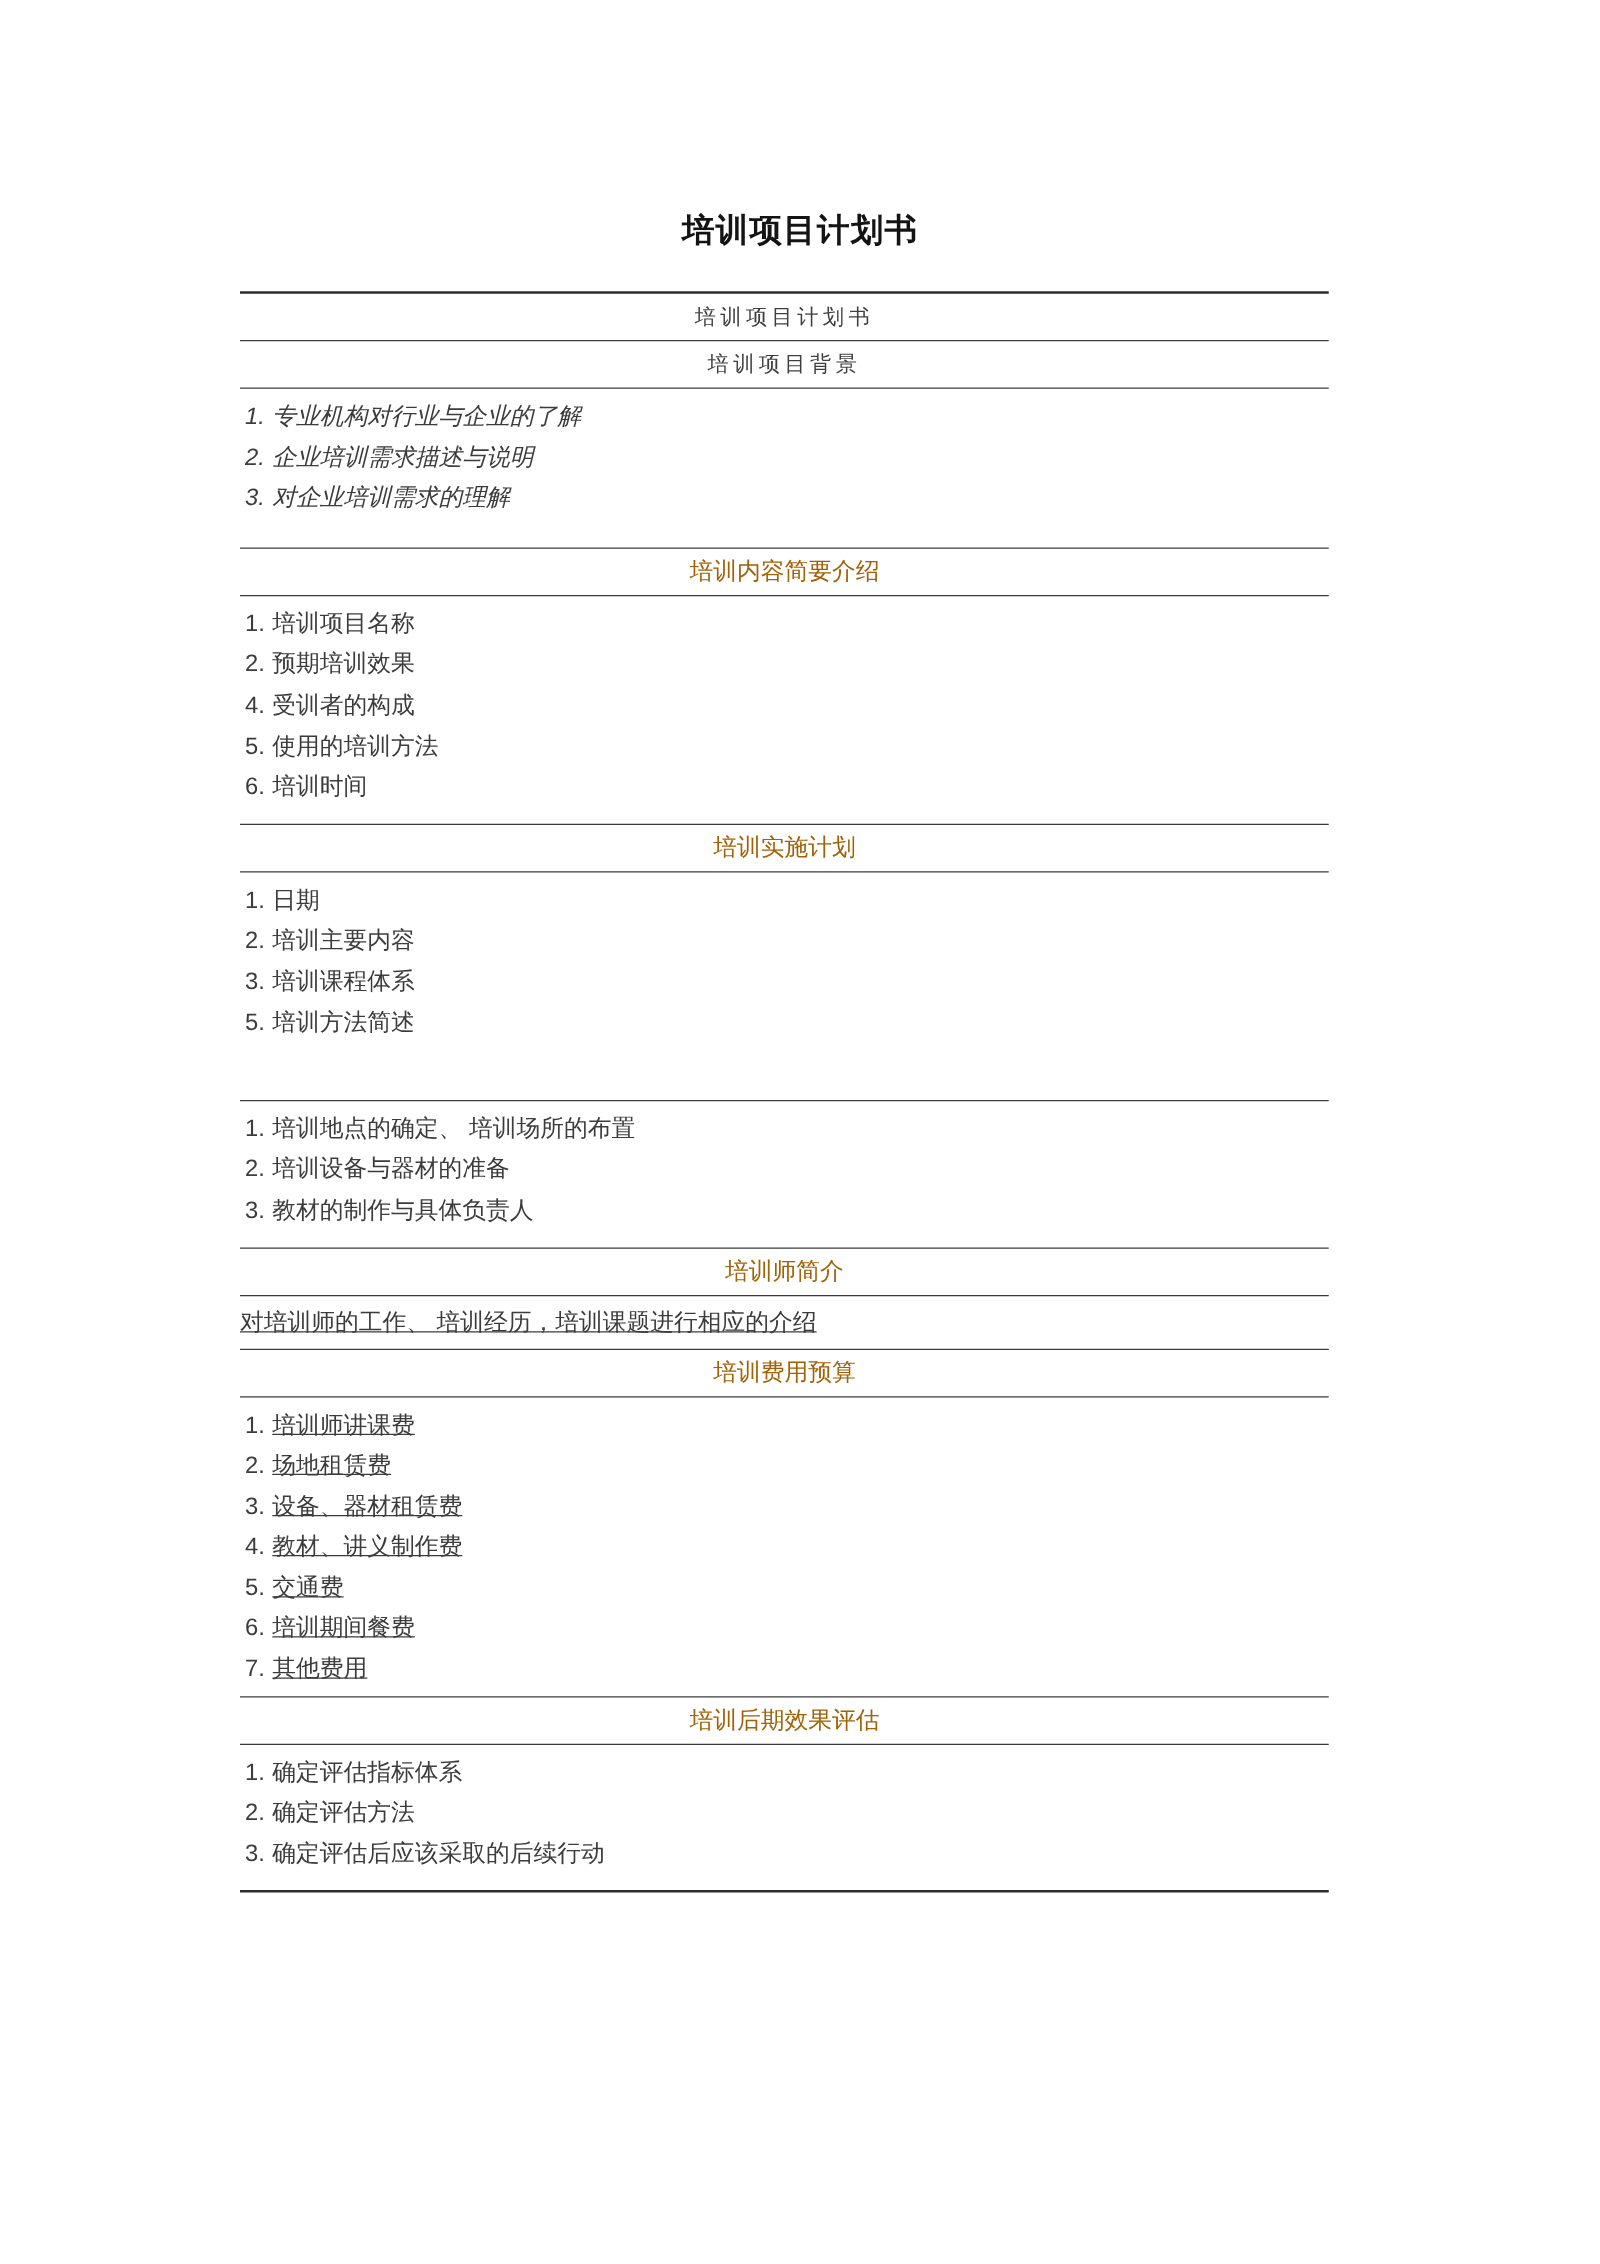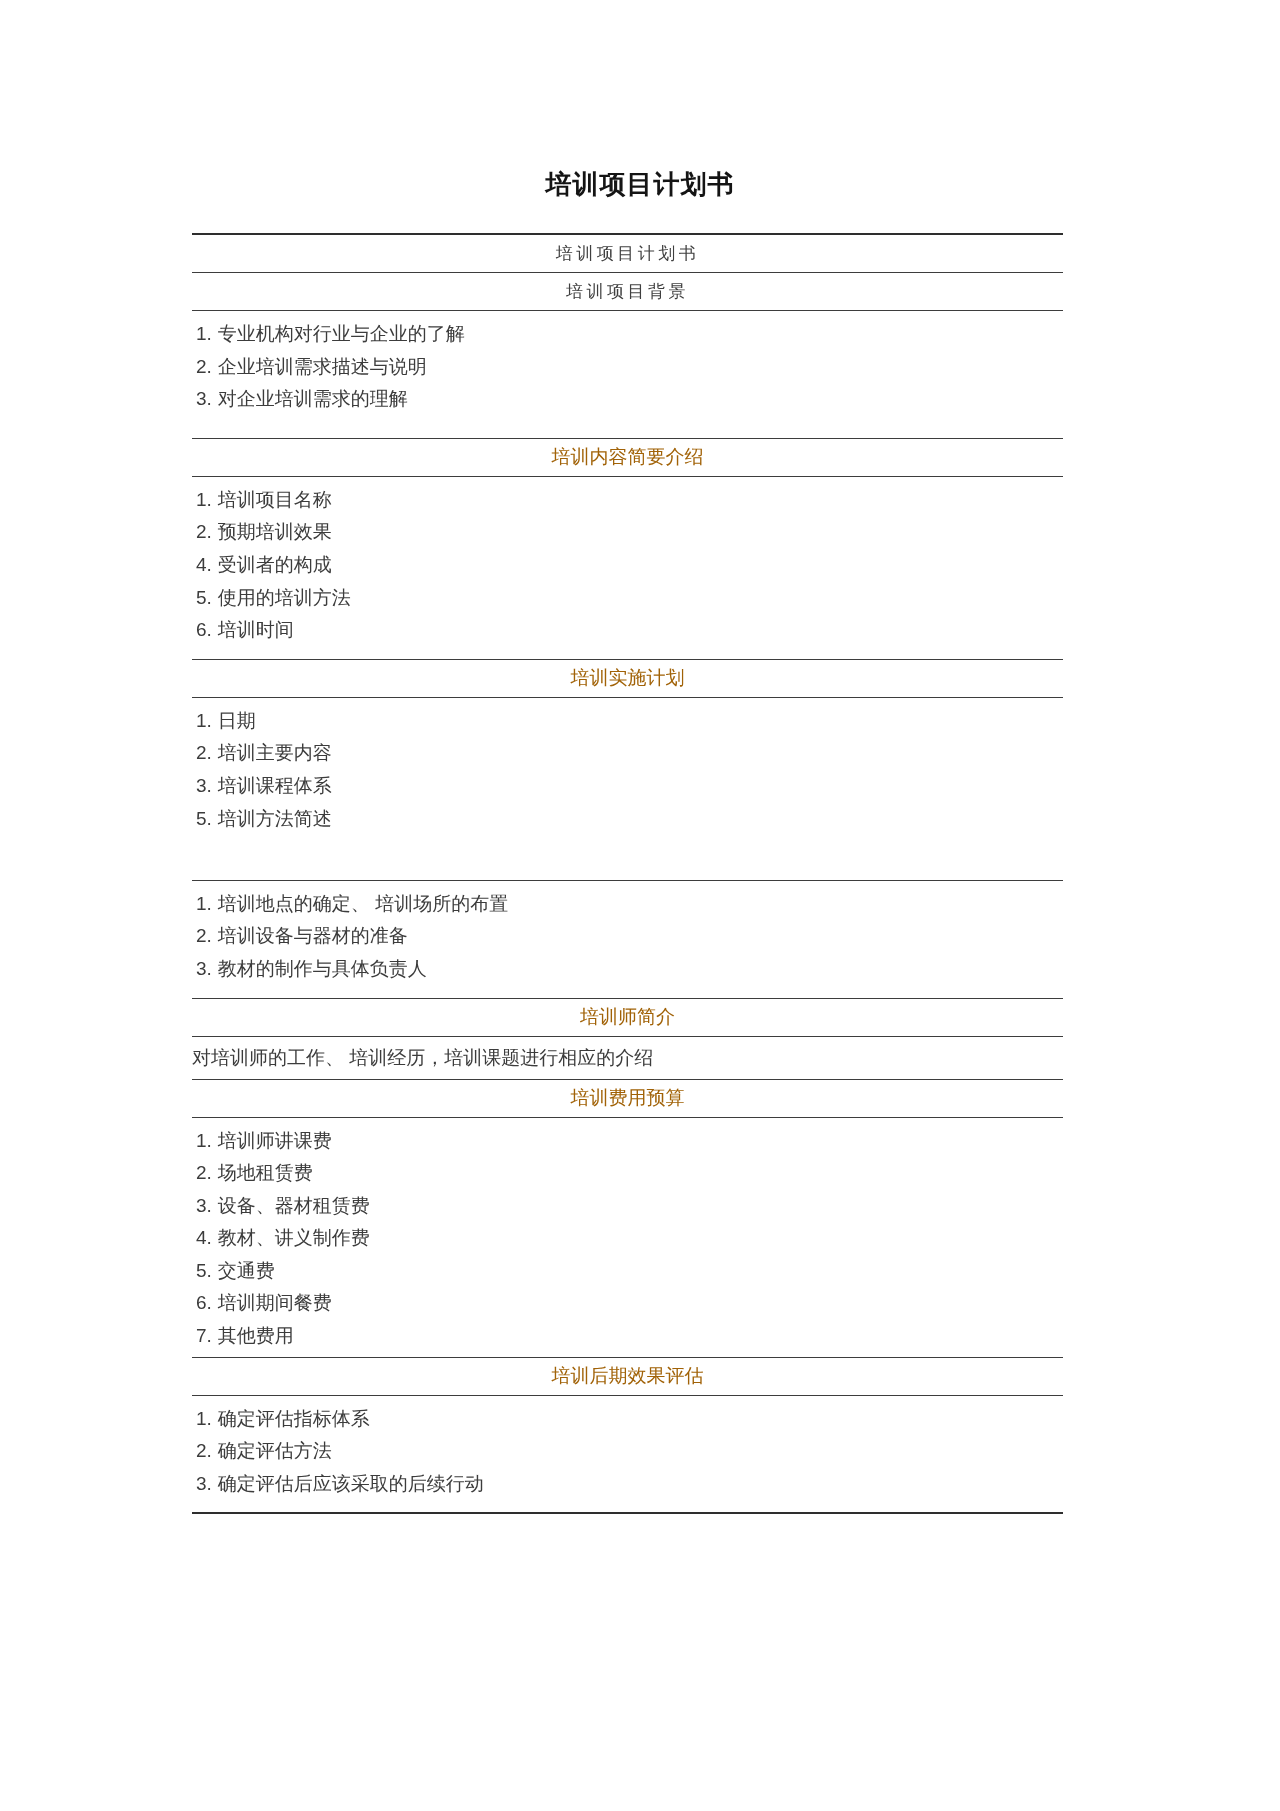--- a/index.html
+++ b/index.html
@@ -21,28 +21,28 @@
   .row + .row{border-top:1.4px solid #3d3d3d;}
   .head{
     height:37px;display:flex;align-items:center;justify-content:center;
   }
   .head.serif{
     font-family:"Liberation Serif","DejaVu Serif",serif;
     font-size:17px;letter-spacing:3.5px;color:#3f3f3f;
   }
   .head.sans{font-size:19px;color:#a16207;}
   .items{padding:7px 10px 12px 4px;}
-  .items.pad-xl{padding-bottom:22px;}
-  .items.pad-sm{padding-bottom:4px;}
+  .items.pad-xl{padding-bottom:22px;font-style:italic;}
+  .items.pad-sm{padding-bottom:4px;text-decoration:underline;}
   .item{line-height:32.6px;font-size:19px;white-space:nowrap;}
   .item .num{display:inline-block;margin-right:6px;}
   .blank-line{height:32.6px;}
   .para-row{
     height:42px;display:flex;align-items:center;
-    font-size:19px;padding:0;white-space:nowrap;
+    font-size:19px;padding:0;white-space:nowrap;text-decoration:underline;
   }
 </style>
 </head>
 <body>
 
 <div class="page">
 
   <h1 class="doc-title">培训项目计划书</h1>
 
   <div class="doc-table">

